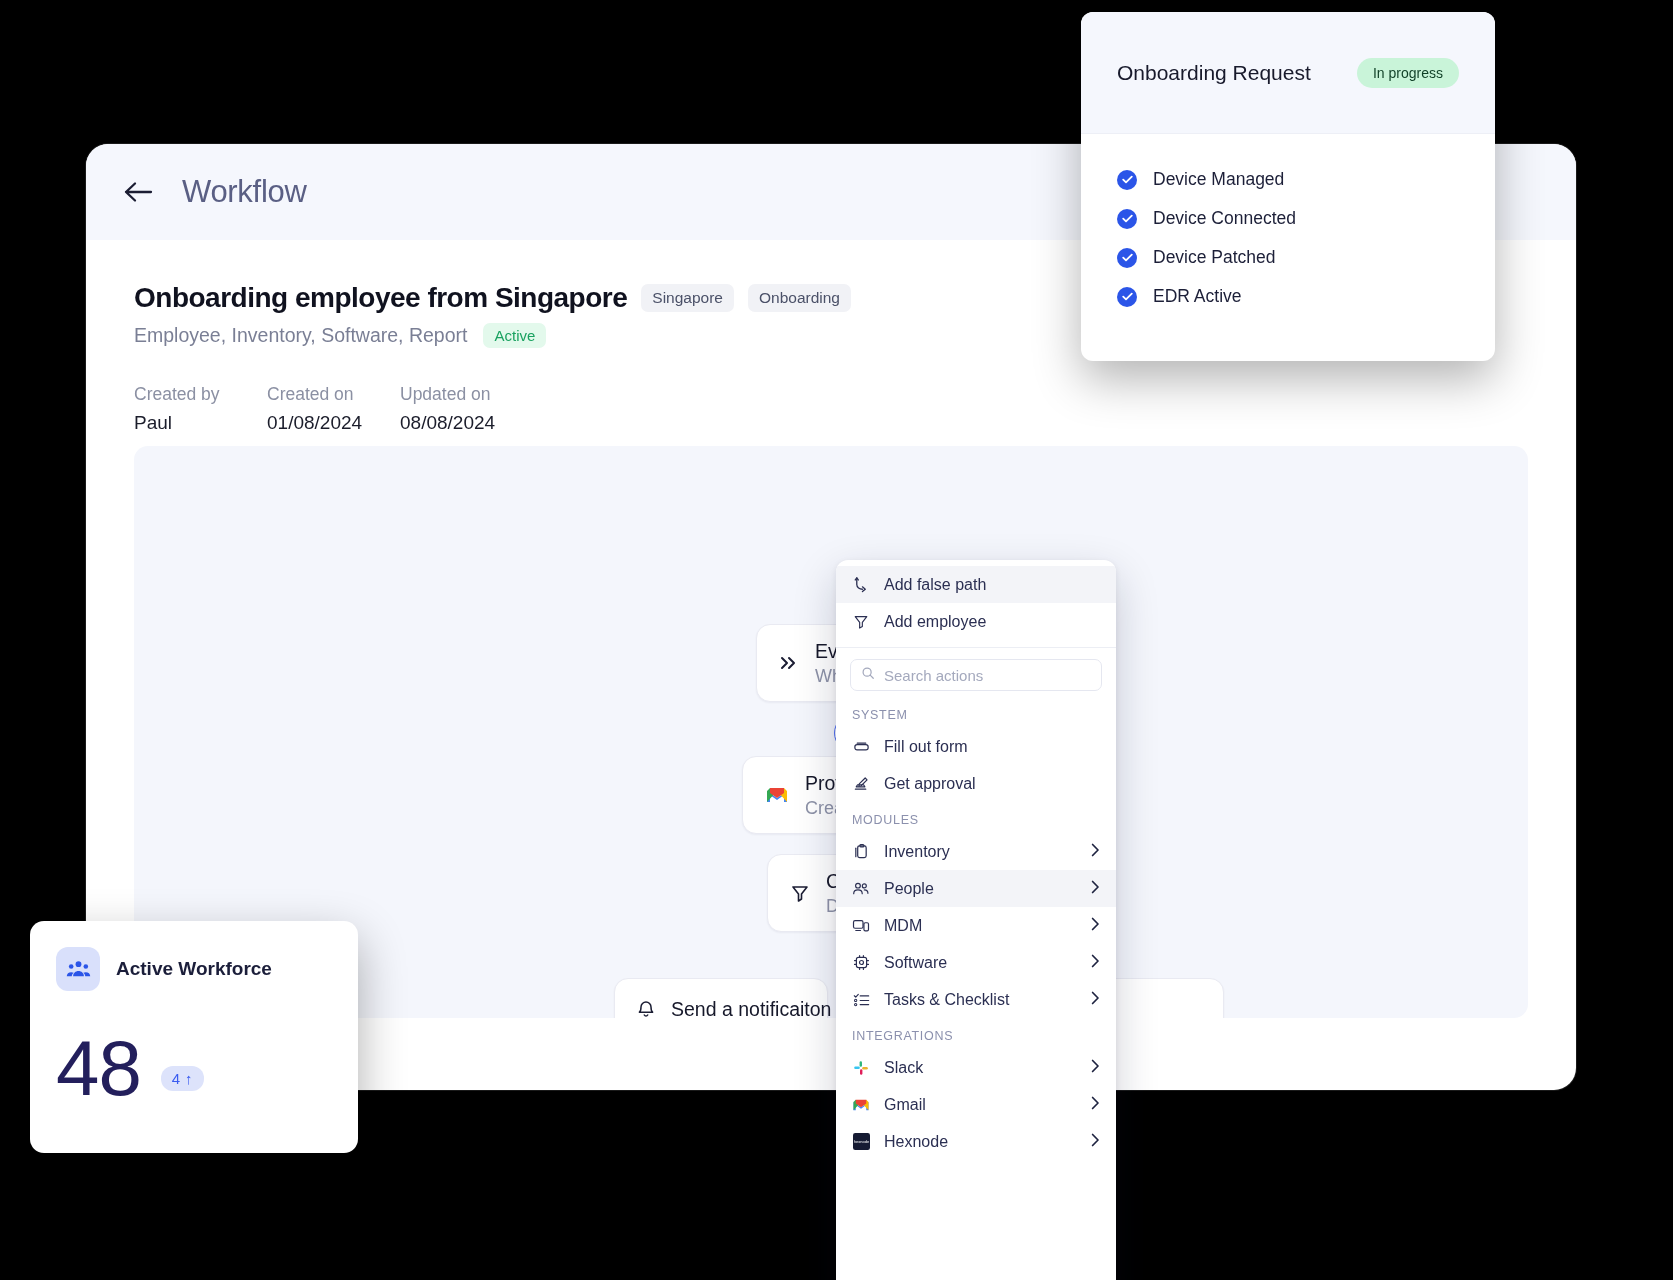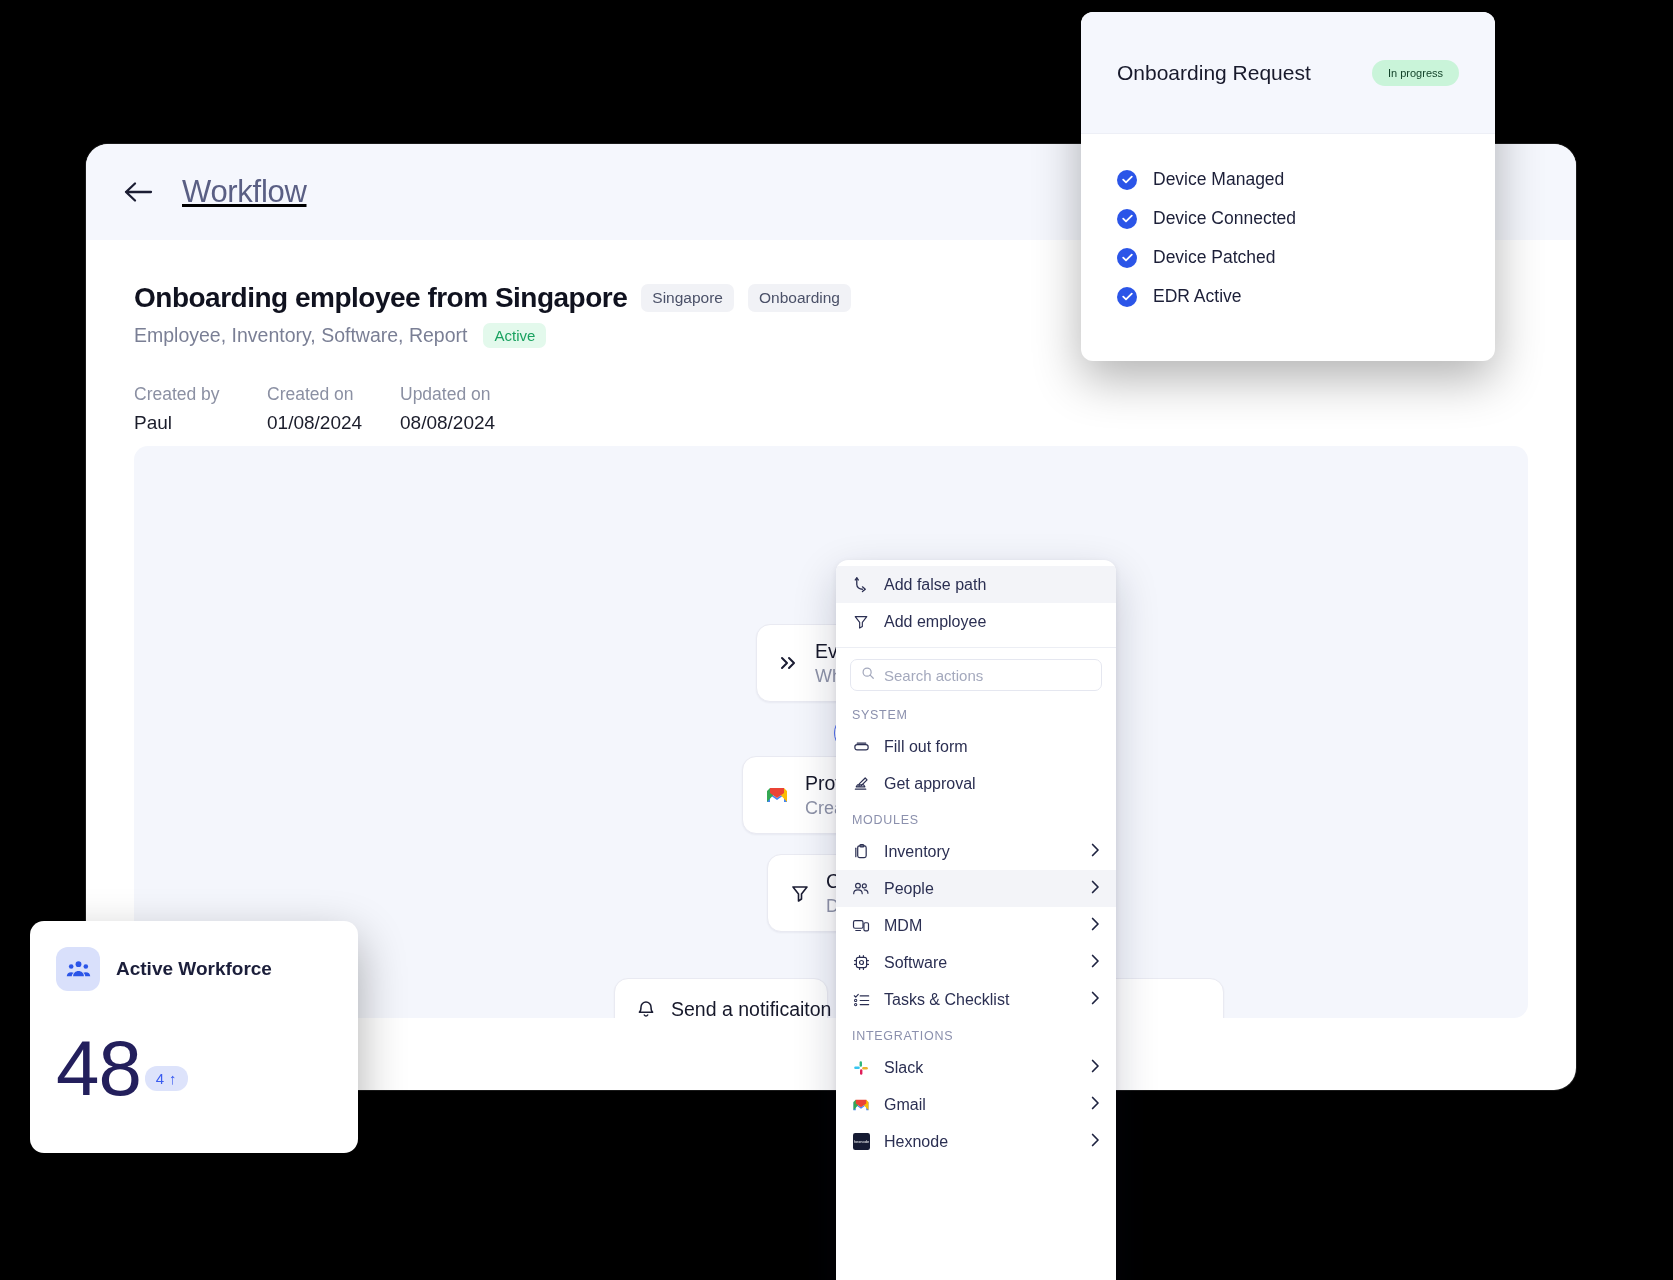--- a/index.html
+++ b/index.html
@@ -15,21 +15,21 @@
   .app-window {
     position: absolute; left: 86px; top: 144px;
     width: 1490px; height: 946px;
     background: #ffffff;
     border-radius: 22px;
     box-shadow: 0 0 0 1px rgba(255,255,255,0.10), 0 36px 70px rgba(0,0,0,0.55);
     overflow: hidden;
   }
   .app-topbar {
     height: 96px; background: #f5f7fd;
-    display: flex; align-items: center; padding-left: 32px; gap: 24px; text-decoration: underline;
+    display: flex; align-items: center; padding-left: 32px; gap: 24px;
   }
   .back-arrow {
     width: 40px; height: 40px; display: flex; align-items: center; justify-content: center;
     cursor: pointer;
   }
   .back-arrow svg { display:block; }
   .app-title {
     font-size: 31px; color: #5a5f84; letter-spacing: -0.3px;
   }
 
@@ -132,21 +132,21 @@
     box-shadow: 0 18px 48px rgba(0,0,0,0.30);
     overflow: hidden; z-index: 60;
   }
   .co-head {
     height: 122px; background:#f5f7fd;
     display:flex; align-items:center; justify-content:space-between;
     padding: 0 36px; border-bottom: 1px solid #edeff6;
   }
   .co-title { font-size: 21px; color:#181a2c; font-weight:500; }
   .co-badge {
-    background:#c9f4d9; color:#0f3f26; font-size:11px;
+    background:#c9f4d9; color:#0f3f26; font-size:14px;
     padding: 7px 16px; border-radius: 16px; font-weight:500;
   }
   .co-list { padding: 26px 36px 0 36px; }
   .co-row { display:flex; align-items:center; gap:16px; height:39px; }
   .co-row span { font-size:17.5px; color:#1c1f38; }
   .check {
     width:20px; height:20px; border-radius:50%;
     background:#2b55e8; display:flex; align-items:center; justify-content:center;
     flex:0 0 20px;
   }
@@ -158,21 +158,21 @@
     background:#ffffff; border-radius:14px;
     box-shadow: 0 18px 48px rgba(0,0,0,0.32);
     padding: 26px 26px; z-index: 60;
   }
   .wf-head { display:flex; align-items:center; gap:16px; }
   .wf-ico {
     width:44px; height:44px; border-radius:12px; background:#d9e0fb;
     display:flex; align-items:center; justify-content:center; flex:0 0 44px;
   }
   .wf-title { font-size:19px; color:#1b1e3a; font-weight:700; }
-  .wf-bottom { display:flex; align-items:flex-end; gap:4px; margin-top: 44px; }
+  .wf-bottom { display:flex; align-items:flex-end; gap:20px; margin-top: 44px; }
   .wf-num { font-size:78px; line-height:0.86; color:#231f5c; font-weight:400; letter-spacing:-1px; }
   .wf-delta {
     background:#dde3fb; color:#3a5cf0; border-radius:12px;
     font-size:15px; padding:4px 11px; display:flex; align-items:center; gap:5px;
     margin-bottom: 11px;
   }
 </style>
 </head>
 <body>
 

